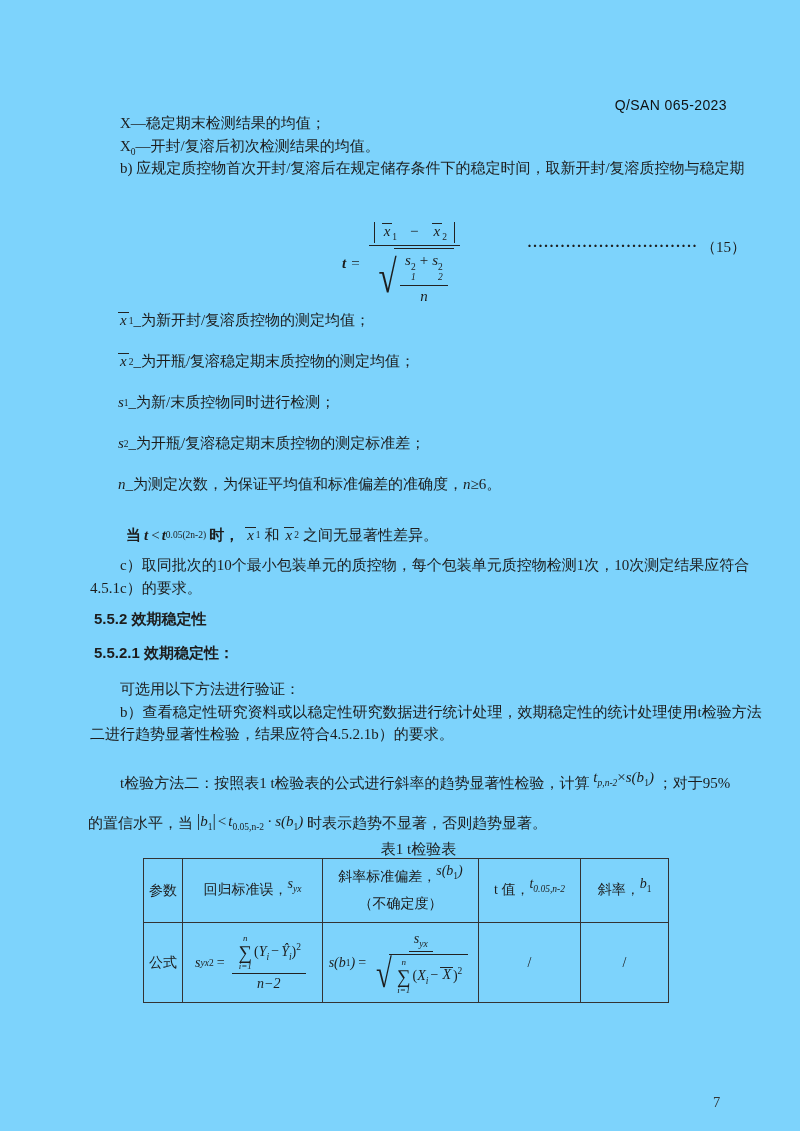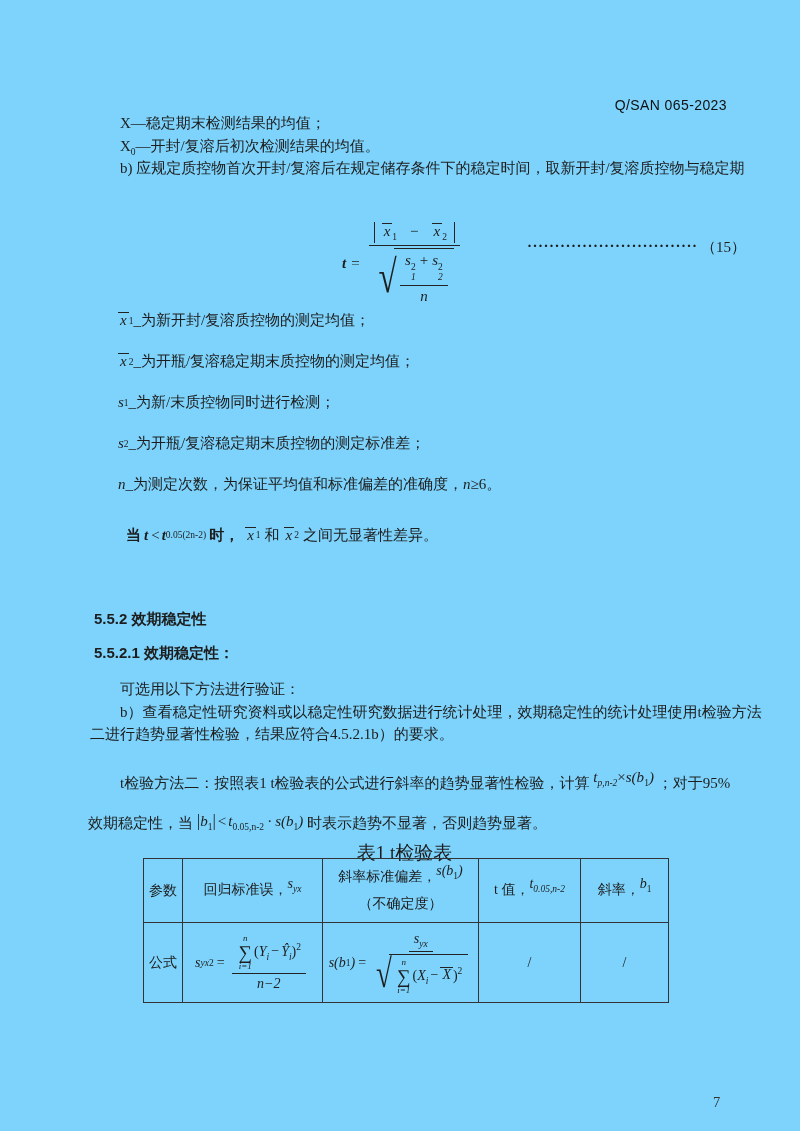--- a/index.html
+++ b/index.html
@@ -42,21 +42,21 @@
   .ftag{position:absolute;top:238px;left:701px;font-size:15px;}
   .defrow{display:flex;align-items:center;height:41px;}
   .bold-cn{font-family:"Liberation Sans","DejaVu Sans",sans-serif;font-weight:700;font-size:15px;}
   .raise{position:relative;top:-6px;}
   .raise2{position:relative;top:-2px;}
   table.ttab{position:absolute;top:858px;left:143px;border-collapse:collapse;table-layout:fixed;}
   table.ttab td{border:1px solid #333;text-align:center;vertical-align:middle;font-size:14px;padding:2px 3px;overflow:hidden;}
   .tr1{height:64px;}
   .tr2{height:80px;}
   .vcell{line-height:1.7;padding:0 9px;}
-  .ttitle{position:absolute;top:840px;left:142px;width:525px;text-align:center;font-size:19px;}
+  .ttitle{position:absolute;top:840px;left:156px;width:525px;text-align:center;font-size:15px;}
   .fcell{display:inline-flex;align-items:center;justify-content:center;}
   .pgnum{position:absolute;top:1094px;left:713px;font-size:14.5px;color:#333;}
 </style>
 </head>
 <body>
 
 <div class="page">
 
   <div class="hdr">Q/SAN 065-2023</div>
 
@@ -132,37 +132,41 @@
       <span class="sbu">0.05(2n-2)</span>
     <span style="font-weight:600;margin:0 6px 0 3px">时，</span>
     <span class="bar"><span class="it">x</span></span>
       <span class="sbu">1</span>
     <span style="margin:0 4px">和</span>
     <span class="bar"><span class="it">x</span></span>
       <span class="sbu">2</span>
     <span style="margin-left:4px">之间无显著性差异。</span>
   </div>
 
+  <div class="blk" style="top:554px">
+    <div class="ln ind">c）取同批次的10个最小包装单元的质控物，每个包装单元质控物检测1次，10次测定结果应符合</div>
+    <div class="ln">4.5.1c）的要求。</div>
+  </div>
 
   <div class="abs bold-cn" style="top:610px;left:94px">5.5.2 效期稳定性</div>
   <div class="abs bold-cn" style="top:644px;left:94px">5.5.2.1 效期稳定性：</div>
 
   <div class="blk" style="top:678px">
     <div class="ln ind">可选用以下方法进行验证：</div>
     <div class="ln ind">b）查看稳定性研究资料或以稳定性研究数据进行统计处理，效期稳定性的统计处理使用t检验方法</div>
     <div class="ln">二进行趋势显著性检验，结果应符合4.5.2.1b）的要求。</div>
   </div>
 
   <div class="abs" style="top:770px;left:120px;height:26px;line-height:26px;white-space:nowrap">
     <span>t检验方法二：按照表1  t检验表的公式进行斜率的趋势显著性检验，计算</span>
     <span class="raise"><span class="it">t</span><span class="sb">p,n-2</span><span>×</span><span class="it">s(b</span><span class="sbu">1</span><span class="it">)</span></span>
     <span>；对于95%</span>
   </div>
   <div class="abs" style="top:810px;left:88px;height:26px;line-height:26px;white-space:nowrap">
-    <span>效期稳定性，当</span>
+    <span>的置信水平，当</span>
     <span class="raise2"><span style="font-size:17px">|</span><span class="it">b</span><span class="sbu">1</span><span style="font-size:17px">|</span><span style="margin:0 2px">&lt;</span><span class="it">t</span><span class="sbu">0.05,n-2</span><span style="margin:0 3px">·</span><span class="it">s(b</span><span class="sbu">1</span><span class="it">)</span></span>
     <span>时表示趋势不显著，否则趋势显著。</span>
   </div>
 
   <div class="ttitle">表1  t检验表</div>
 
   <table class="ttab">
     <colgroup>
         <col style="width:39px">
         <col style="width:140px">

